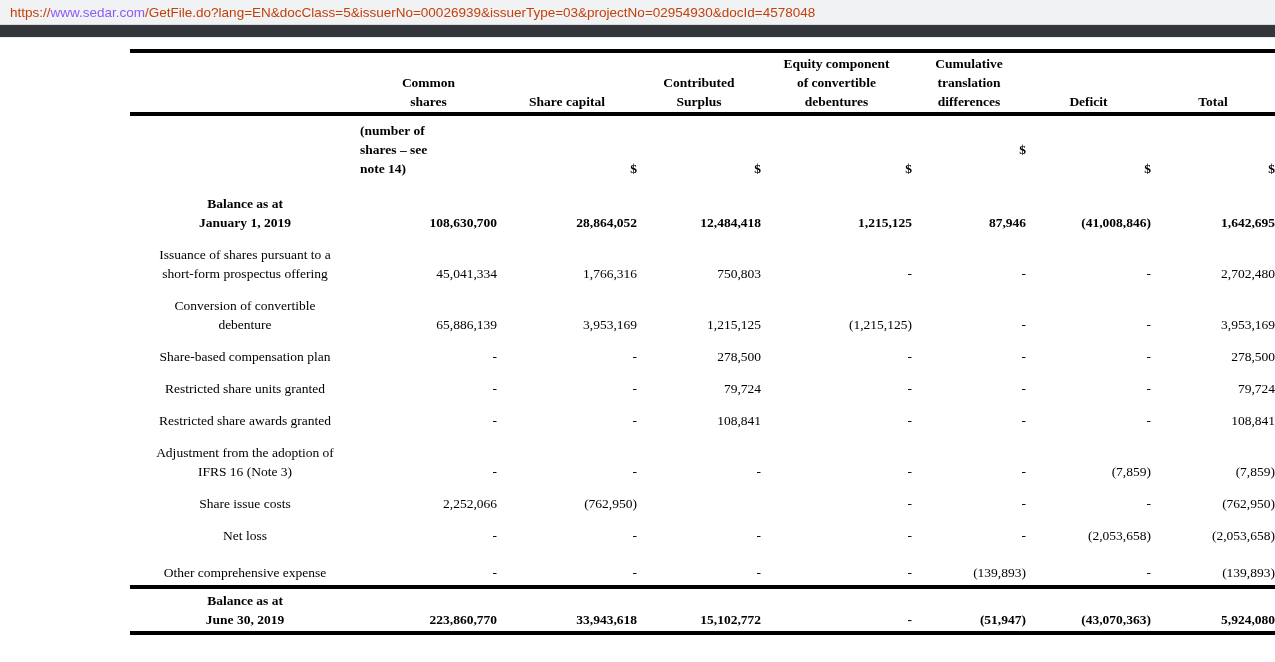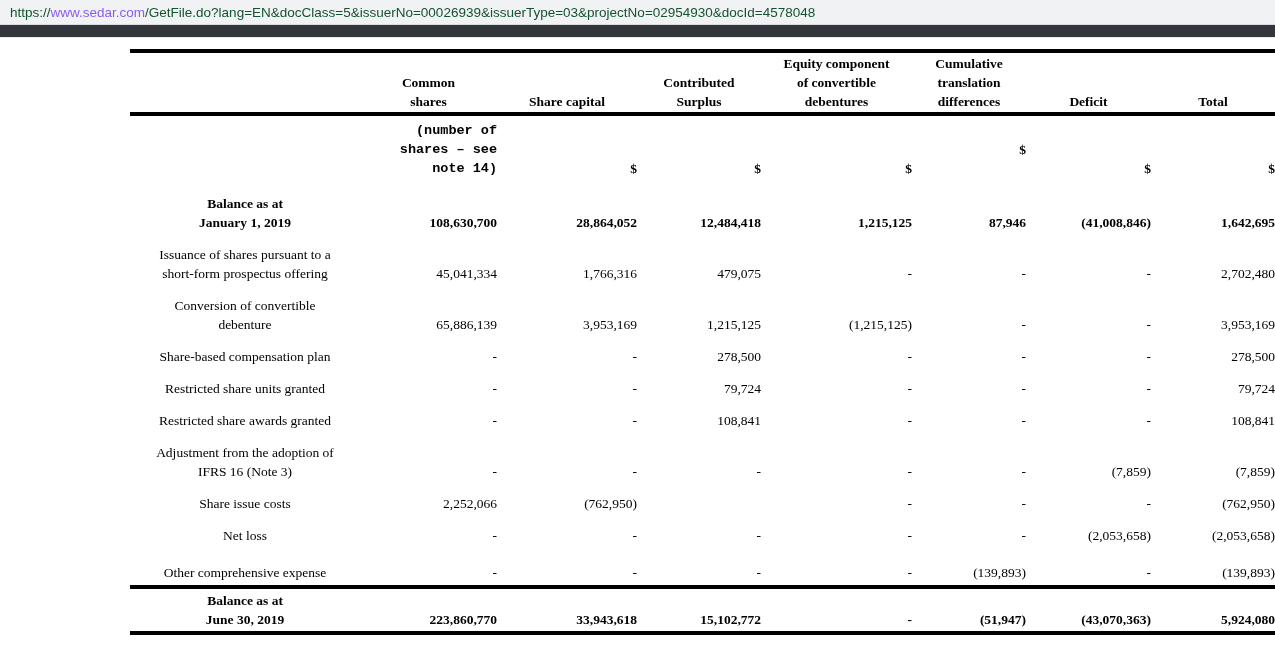--- a/index.html
+++ b/index.html
@@ -12,21 +12,21 @@
 
   
   .urlbar {
     height: 25px; background: #f1f2f4;
     border-bottom: 1px solid #d9dadc;
     display: flex; align-items: center;
     padding: 0 10px;
     font-family: "Liberation Sans", sans-serif;
     font-size: 13.5px; white-space: nowrap; overflow: hidden;
   }
-  .url-scheme, .url-path { color: #14532d; }
+  .url-scheme, .url-path { color: #c2410c; }
   .url-domain { color: #8b5cf6; }
 
   .pdf-strip {
     height: 13px; background: #33373b;
     border-bottom: 1px solid #ececec;
   }
 
   
   .doc { position: relative; background: #fff; }
   table.fin {
@@ -48,21 +48,21 @@
 
   tr.header-row th {
     border-top: 4px solid #000;
     border-bottom: 4px solid #000;
     font-weight: bold; text-align: center; vertical-align: bottom;
     padding-top: 1px; padding-bottom: 1px;
   }
   tr.header-row th.corner { border-top: 4px solid #000; }
 
   tr.sub-row td { height: 54px; vertical-align: bottom; font-weight: bold; }
-  td.sub-note { text-align: right; vertical-align: top; padding-top: 5px; font-family: Liberation Mono, monospace; }
+  td.sub-note { text-align: left; vertical-align: top; padding-top: 5px; }
   td.sub-dollar { text-align: right; }
   td.sub-dollar.raised { padding-bottom: 19px; }
 
   td.label { text-align: center; white-space: nowrap; vertical-align: bottom; }
   td.num { text-align: right; vertical-align: bottom; }
 
   tr.body-row td { padding-top: 13px; }
   tr.first-body td { padding-top: 16px; }
   tr.bold-row td { font-weight: bold; }
   tr.pre-rule td { padding-top: 18px; padding-bottom: 3px; }
@@ -125,21 +125,21 @@
           <td class="num">12,484,418</td>
           <td class="num">1,215,125</td>
           <td class="num">87,946</td>
           <td class="num">(41,008,846)</td>
           <td class="num">1,642,695</td>
         </tr>
         <tr class="body-row">
           <td class="label">Issuance of shares pursuant to a<br>short-form prospectus offering</td>
           <td class="num">45,041,334</td>
           <td class="num">1,766,316</td>
-          <td class="num">479,075</td>
+          <td class="num">750,803</td>
           <td class="num">-</td>
           <td class="num">-</td>
           <td class="num">-</td>
           <td class="num">2,702,480</td>
         </tr>
         <tr class="body-row">
           <td class="label">Conversion of convertible<br>debenture</td>
           <td class="num">65,886,139</td>
           <td class="num">3,953,169</td>
           <td class="num">1,215,125</td>

